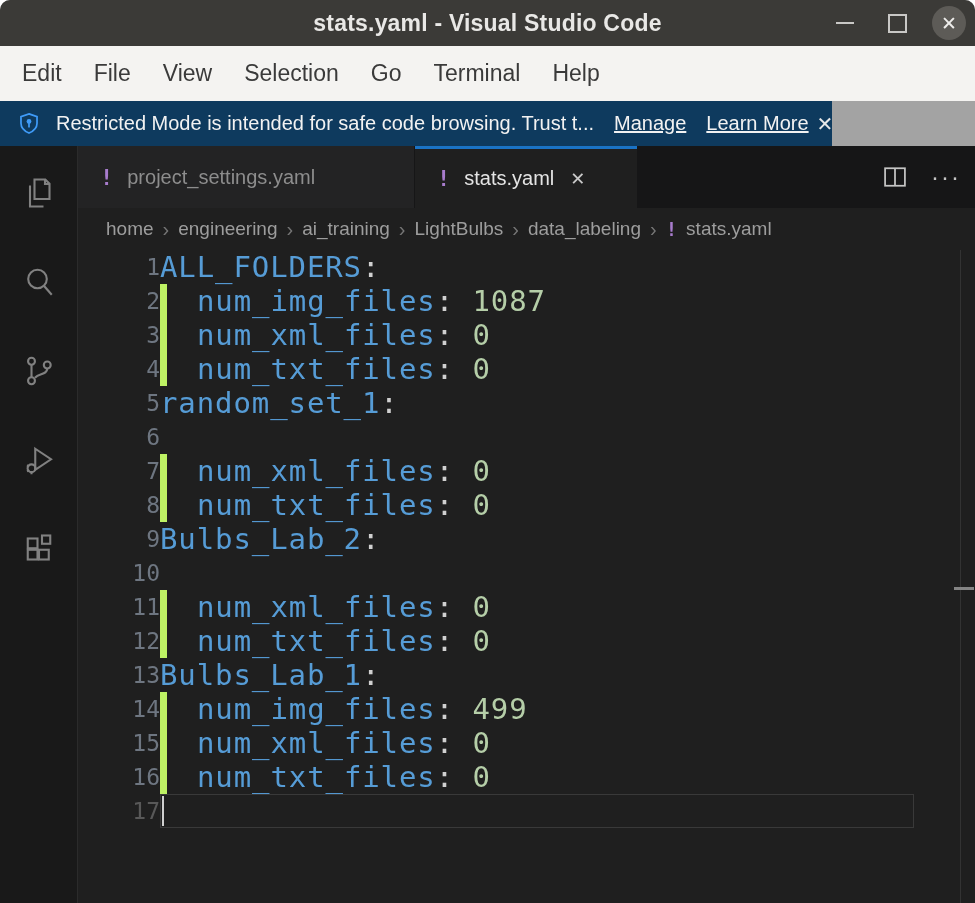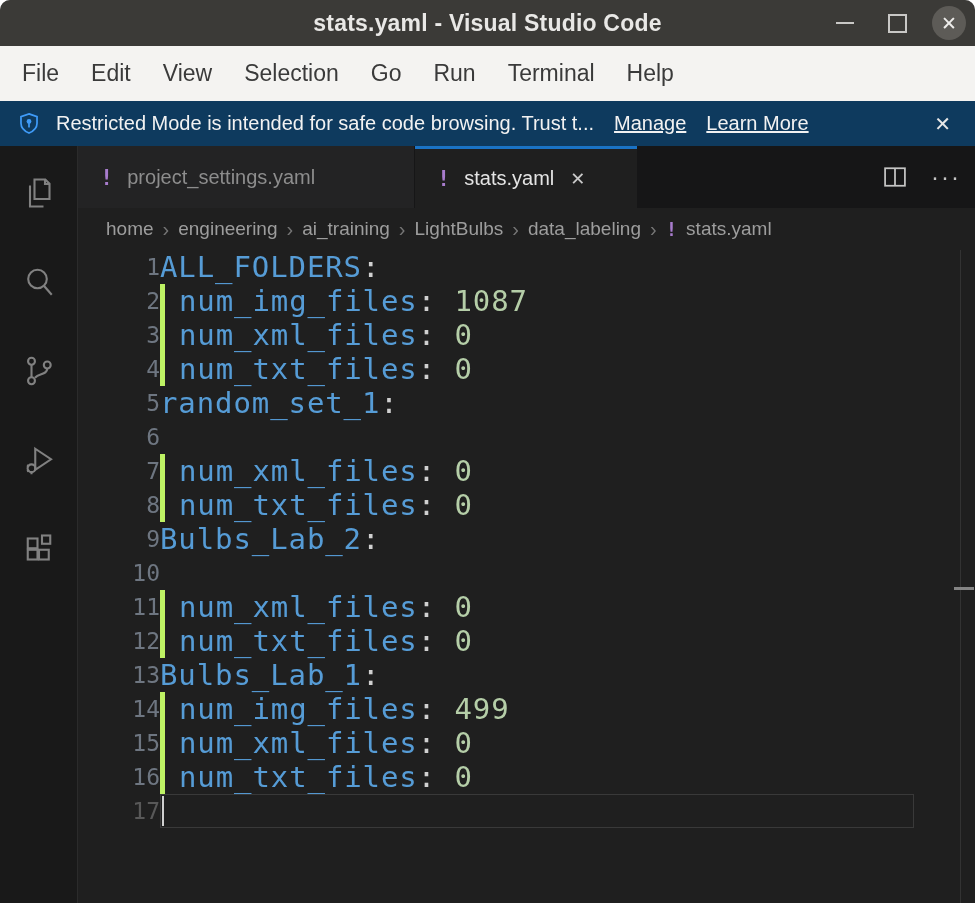--- a/index.html
+++ b/index.html
@@ -17,21 +17,21 @@
   .glyph-max{width:15px;height:15px;border:2px solid #c9c8c6;display:block;}
   .glyph-close{width:34px;height:34px;border-radius:50%;background:#5d5b57;color:#eeedeb;
                display:flex;align-items:center;justify-content:center;font-size:19px;line-height:1;}
 
   
   .menubar{position:absolute;left:0;top:46px;width:975px;height:55px;background:#f4f3f1;
            display:flex;align-items:center;padding-left:6px;box-sizing:border-box;}
   .menu-item{font-size:23px;color:#3a3a3a;padding:0 16px;height:100%;display:flex;align-items:center;cursor:pointer;}
 
   
-  .banner{position:absolute;left:0;top:101px;width:975px;height:45px;background:#0e3a5e;
+  .banner{position:absolute;left:0;top:101px;width:832px;height:45px;background:#0e3a5e;
           display:flex;align-items:center;padding:0 16px;box-sizing:border-box;}
   .banner .shield{flex:none;width:26px;height:26px;margin-right:14px;}
   .banner-msg{color:#f2f2f2;font-size:20px;white-space:nowrap;}
   .banner-link{color:#f2f2f2;font-size:20px;text-decoration:underline;margin-left:20px;cursor:pointer;white-space:nowrap;}
   .banner-close{margin-left:auto;color:#e8e8e8;font-size:20px;cursor:pointer;padding:4px 8px;}
 
   
   .main{position:absolute;left:0;top:146px;width:975px;bottom:0;}
   .activitybar{position:absolute;left:0;top:0;width:78px;bottom:0;background:#191919;
                border-right:1px solid #2b2b2b;box-sizing:border-box;display:flex;flex-direction:column;align-items:center;padding-top:2px;}
@@ -64,21 +64,21 @@
 
   
   .editor{position:absolute;left:0;top:104px;right:0;bottom:0;background:#1f1f1f;overflow:hidden;}
   .line{height:34px;display:flex;align-items:stretch;}
   .ln{flex:none;width:82px;text-align:right;color:#6e7681;
       font:23px/34px "DejaVu Sans Mono",monospace;}
   .ln-dim{color:#585858;}
   .content{flex:none;width:754px;box-sizing:border-box;
            font-family:"DejaVu Sans Mono",monospace;font-size:29px;line-height:34px;
            letter-spacing:0.9px;white-space:pre;position:relative;}
-  .content.ind{border-left:5px solid #bef264;padding-left:14px;}
+  .content.ind{border-left:7px solid #bef264;padding-left:30px;}
   .content.cur{border:1px solid #393939;}
   .caret{position:absolute;left:1px;top:1px;bottom:1px;width:2px;background:#d0d0d0;}
   .tok-key{color:#569cd6;}
   .tok-punc{color:#d0d0d0;}
   .tok-num{color:#b5cea8;}
 
   .ruler-border{position:absolute;left:882px;top:104px;bottom:0;width:1px;background:#333333;}
   .ruler-mark{position:absolute;left:876px;top:441px;width:20px;height:3px;background:#848484;}
 </style>
 </head>
@@ -95,26 +95,25 @@
       <div class="win-btn">
         <span class="glyph-max"></span>
       </div>
       <div class="win-btn">
         <span class="glyph-close">✕</span>
       </div>
     </div>
   </div>
 
   <div class="menubar" id="menubar">
+      <div class="menu-item">Edit</div>
       <div class="menu-item">File</div>
-      <div class="menu-item">Edit</div>
       <div class="menu-item">View</div>
       <div class="menu-item">Selection</div>
       <div class="menu-item">Go</div>
-      <div class="menu-item">Run</div>
       <div class="menu-item">Terminal</div>
       <div class="menu-item">Help</div>
     </div>
 
   <div class="banner">
     <svg class="shield" viewBox="0 0 24 24">
       <path d="M12 2.6 L19.4 5.2 V11.2 C19.4 16.4 15 19 12 20.3 C9 19 4.6 16.4 4.6 11.2 V5.2 Z" fill="none" stroke="#3f9bf8" stroke-width="1.6"></path>
       <circle cx="12" cy="9.6" r="2.2" fill="#3f9bf8"></circle>
       <rect x="11.2" y="10.6" width="1.6" height="4.6" fill="#3f9bf8"></rect>
     </svg>

